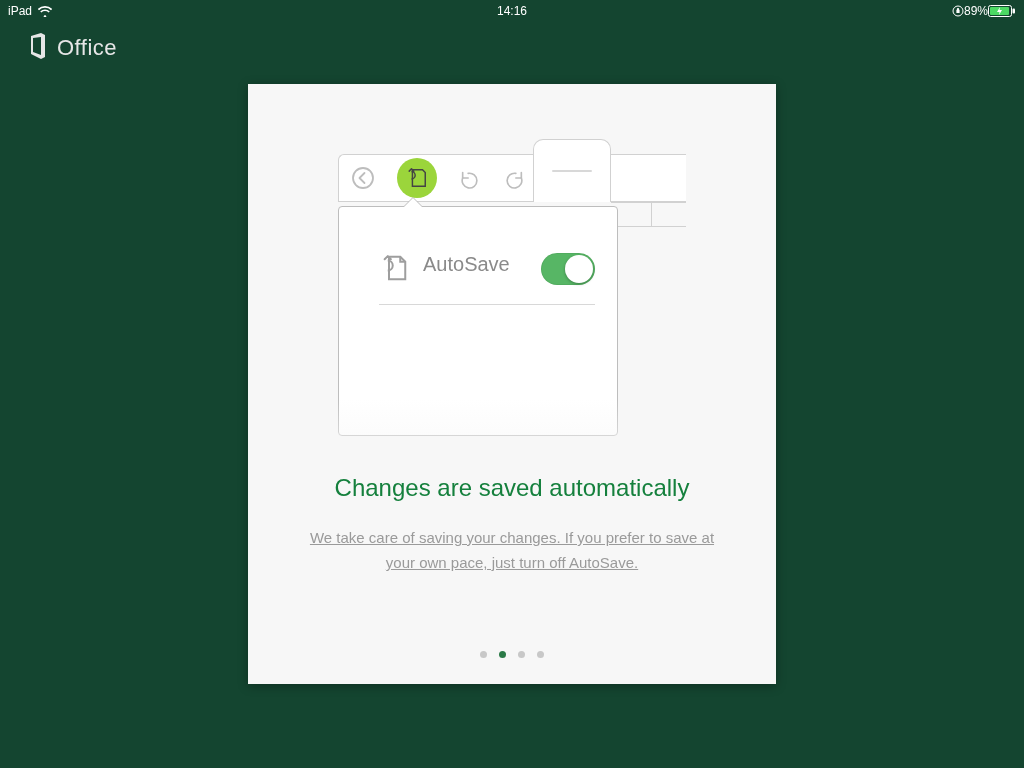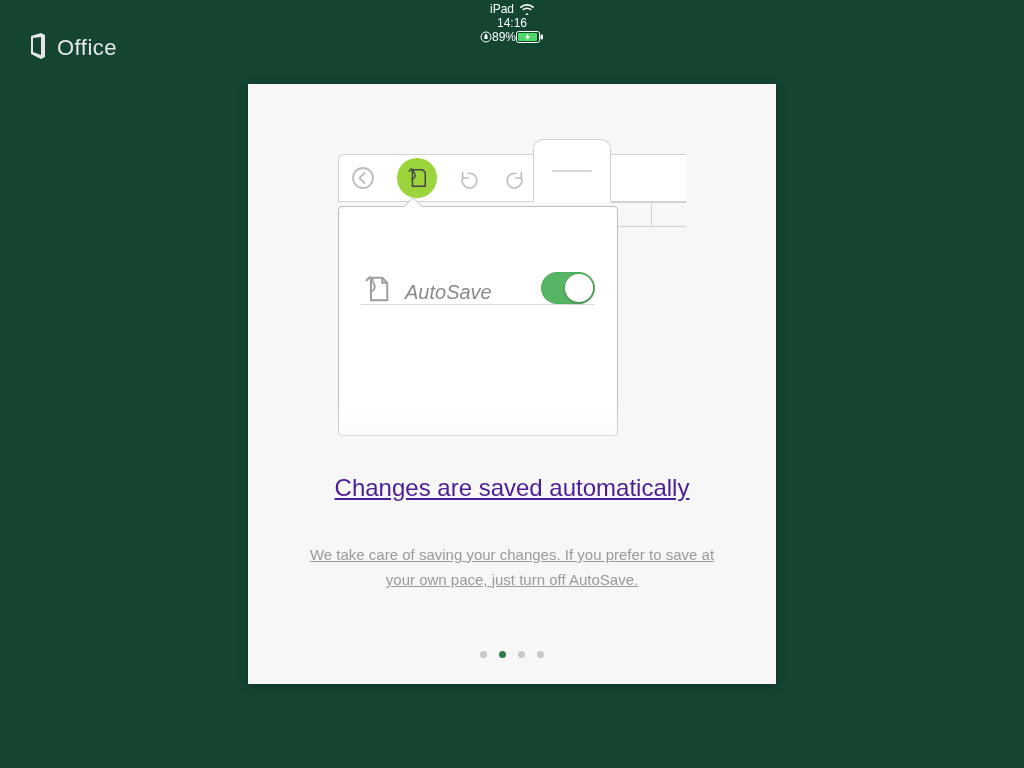--- a/index.html
+++ b/index.html
@@ -16,21 +16,20 @@
   .status-bar {
     position: absolute;
     top: 0; left: 0; right: 0;
     height: 20px;
     padding: 2px 8px 0 8px;
     display: flex;
     align-items: center;
     font-size: 12px;
     font-weight: 500;
     color: #fff;
-    flex-direction: column;
   }
   .status-left   { display: flex; align-items: center; gap: 6px; flex: 1; }
   .status-center { flex: 0 0 auto; font-weight: 400; }
   .status-right  { display: flex; align-items: center; flex: 1; justify-content: flex-end; }
   .wifi-icon svg, .lock-icon svg, .battery-icon svg { display: block; }
 
   
   .office-logo {
     position: absolute;
     top: 33px;
@@ -164,26 +163,25 @@
     top:1px; left:-9px;
     width:0;height:0;
     border-left:9px solid transparent;
     border-right:9px solid transparent;
     border-bottom:9px solid #fff;
   }
 
   .popover-row{
     position:absolute;
     top: 46px;
-    left: 22px; right: 22px;
+    left: 40px; right: 22px;
     height: 52px;
     display:flex;
-    align-items:flex-end;
+    align-items:flex-start;
     border-bottom:1px solid #d8d8d8;
-    font-style:italic;
   }
   .popover-row .icon { width:30px; height:30px; color:#9e9e9e; margin-right:14px;}
   .popover-row .label {
     flex:1;
     color:#8a8a8a;
     font-size:20px;
     font-weight:400;
   }
   .toggle {
     width: 54px; height: 32px;
@@ -212,25 +210,24 @@
 
   
   .text-block{
     position:absolute;
     top: 390px;
     left: 0; right: 0;
     text-align:center;
     padding: 0 60px;
   }
   .headline{
-    color:#4c1d95;
+    color:#15803d;
     font-size: 24px;
     font-weight: 400;
-    margin-bottom: 41px;
-    text-decoration: underline;
+    margin-bottom: 24px;
   }
   .body{
     color:#9a9a9a;
     font-size:15px;
     line-height:1.65;
     text-decoration:underline;
   }
 
   
   .dots{

